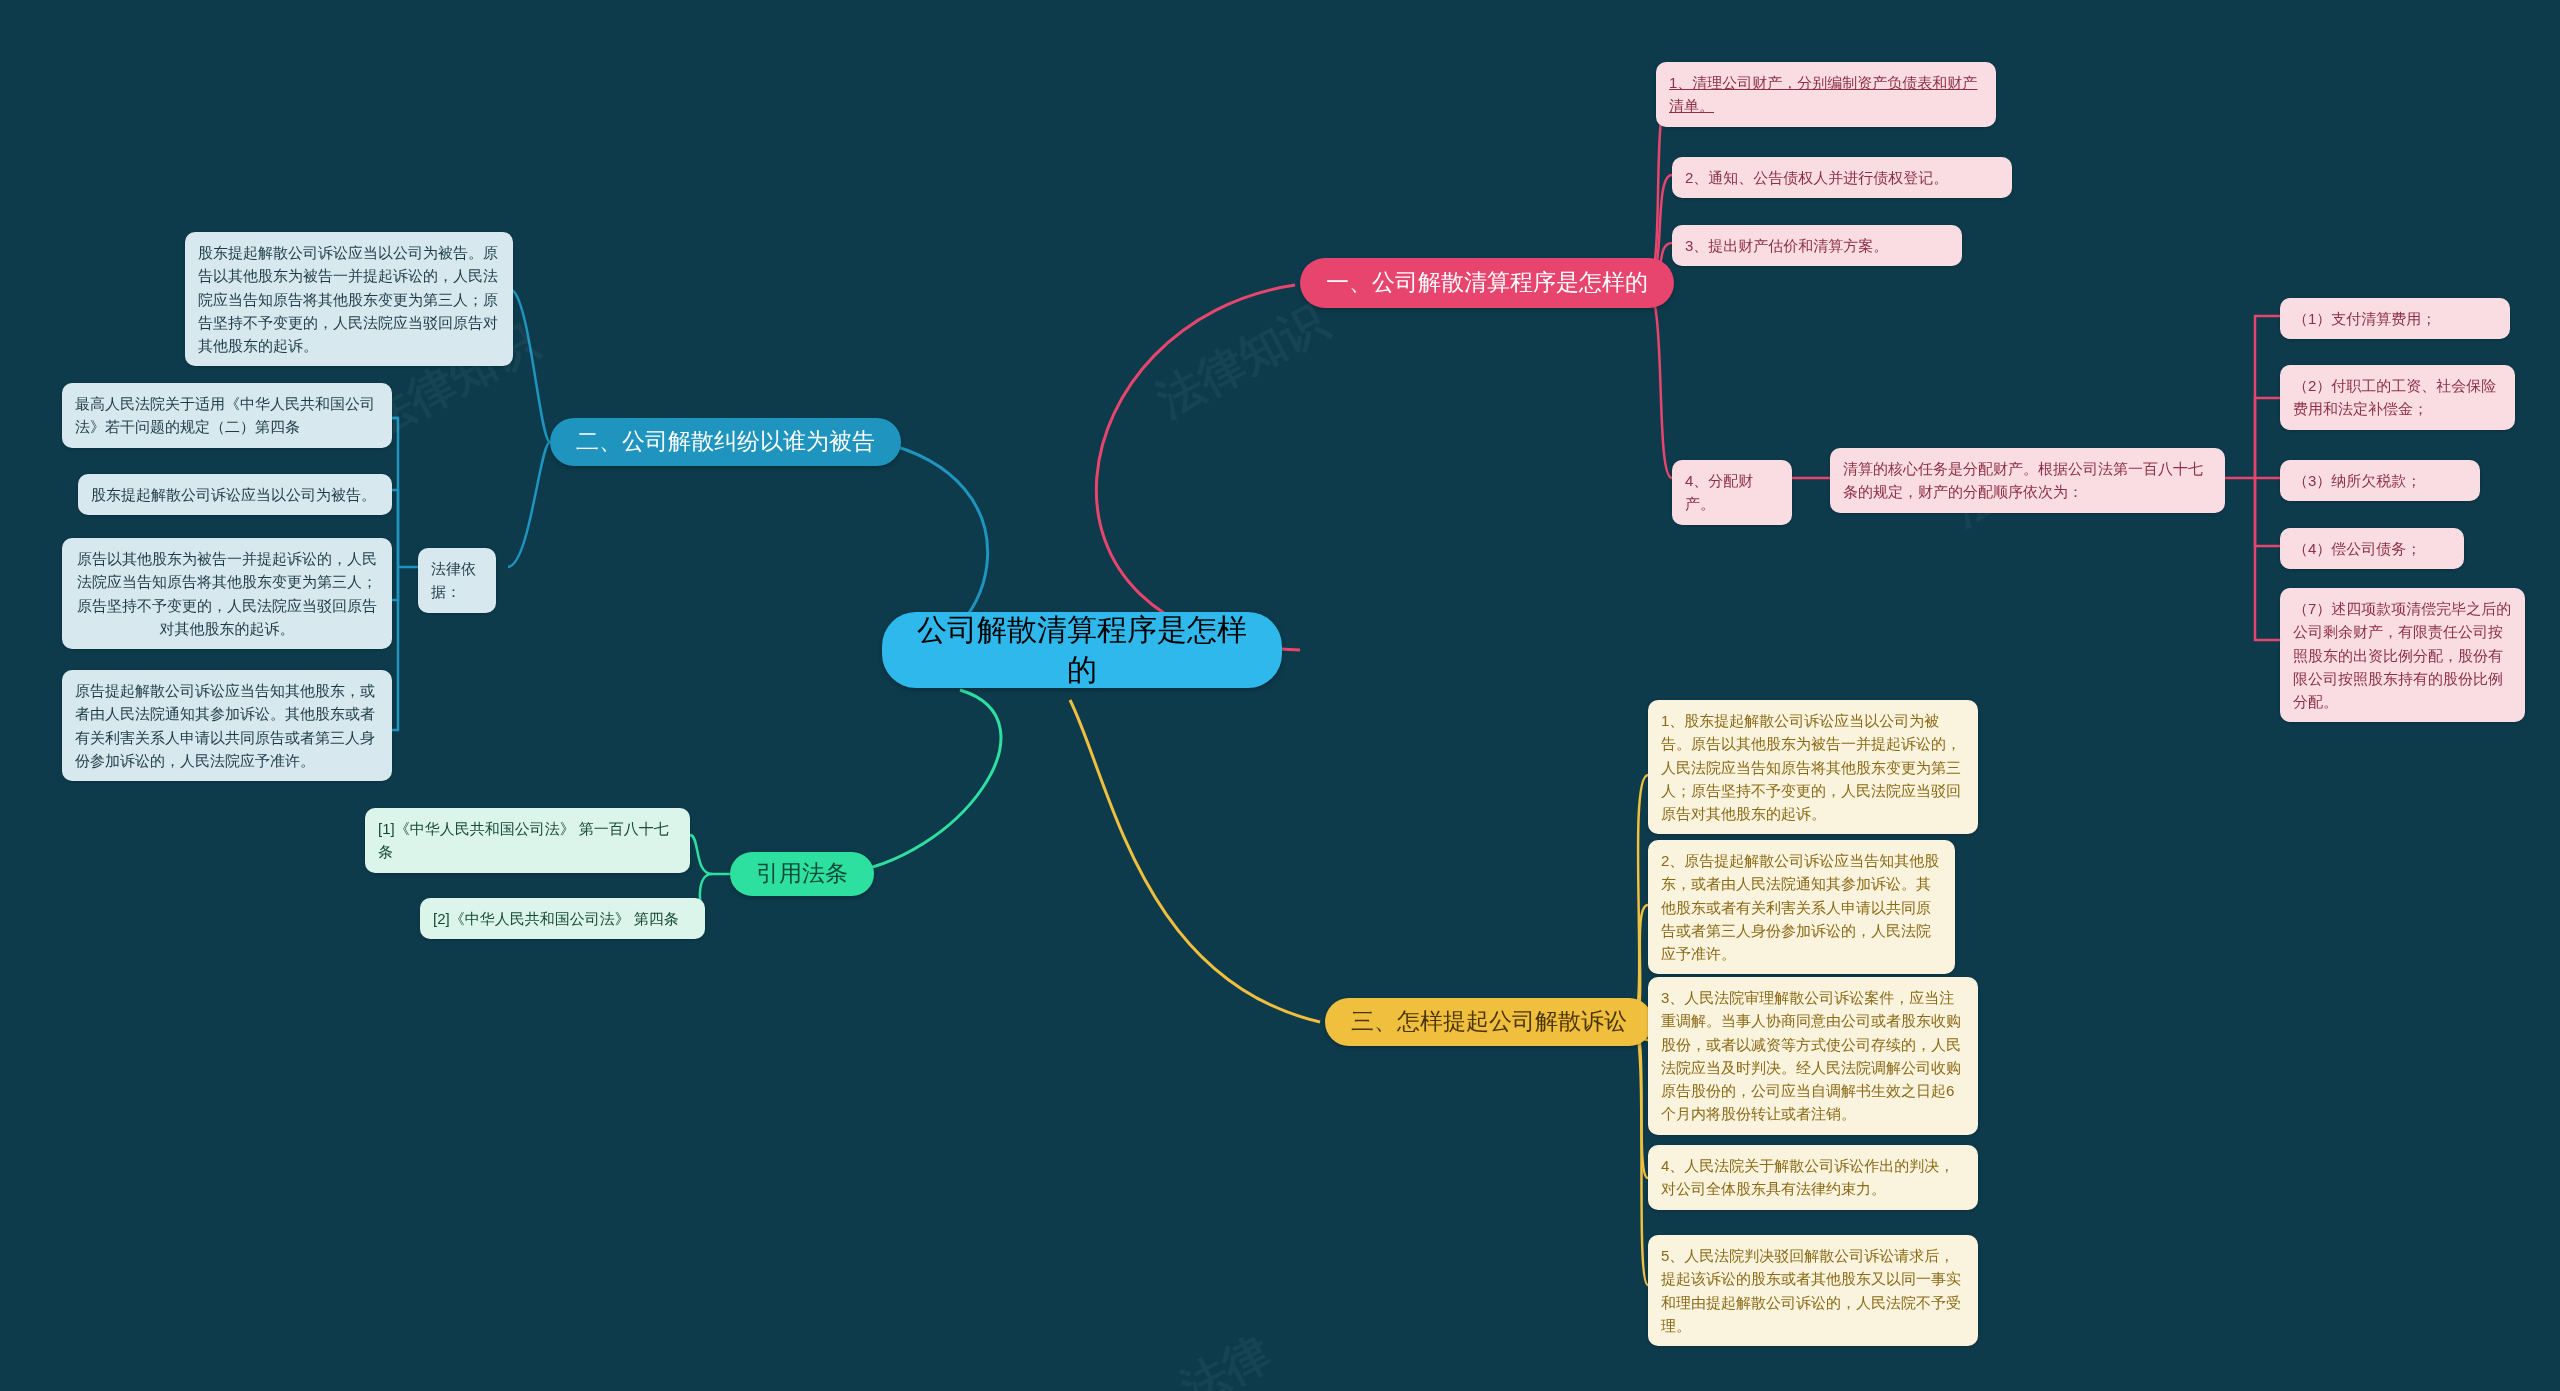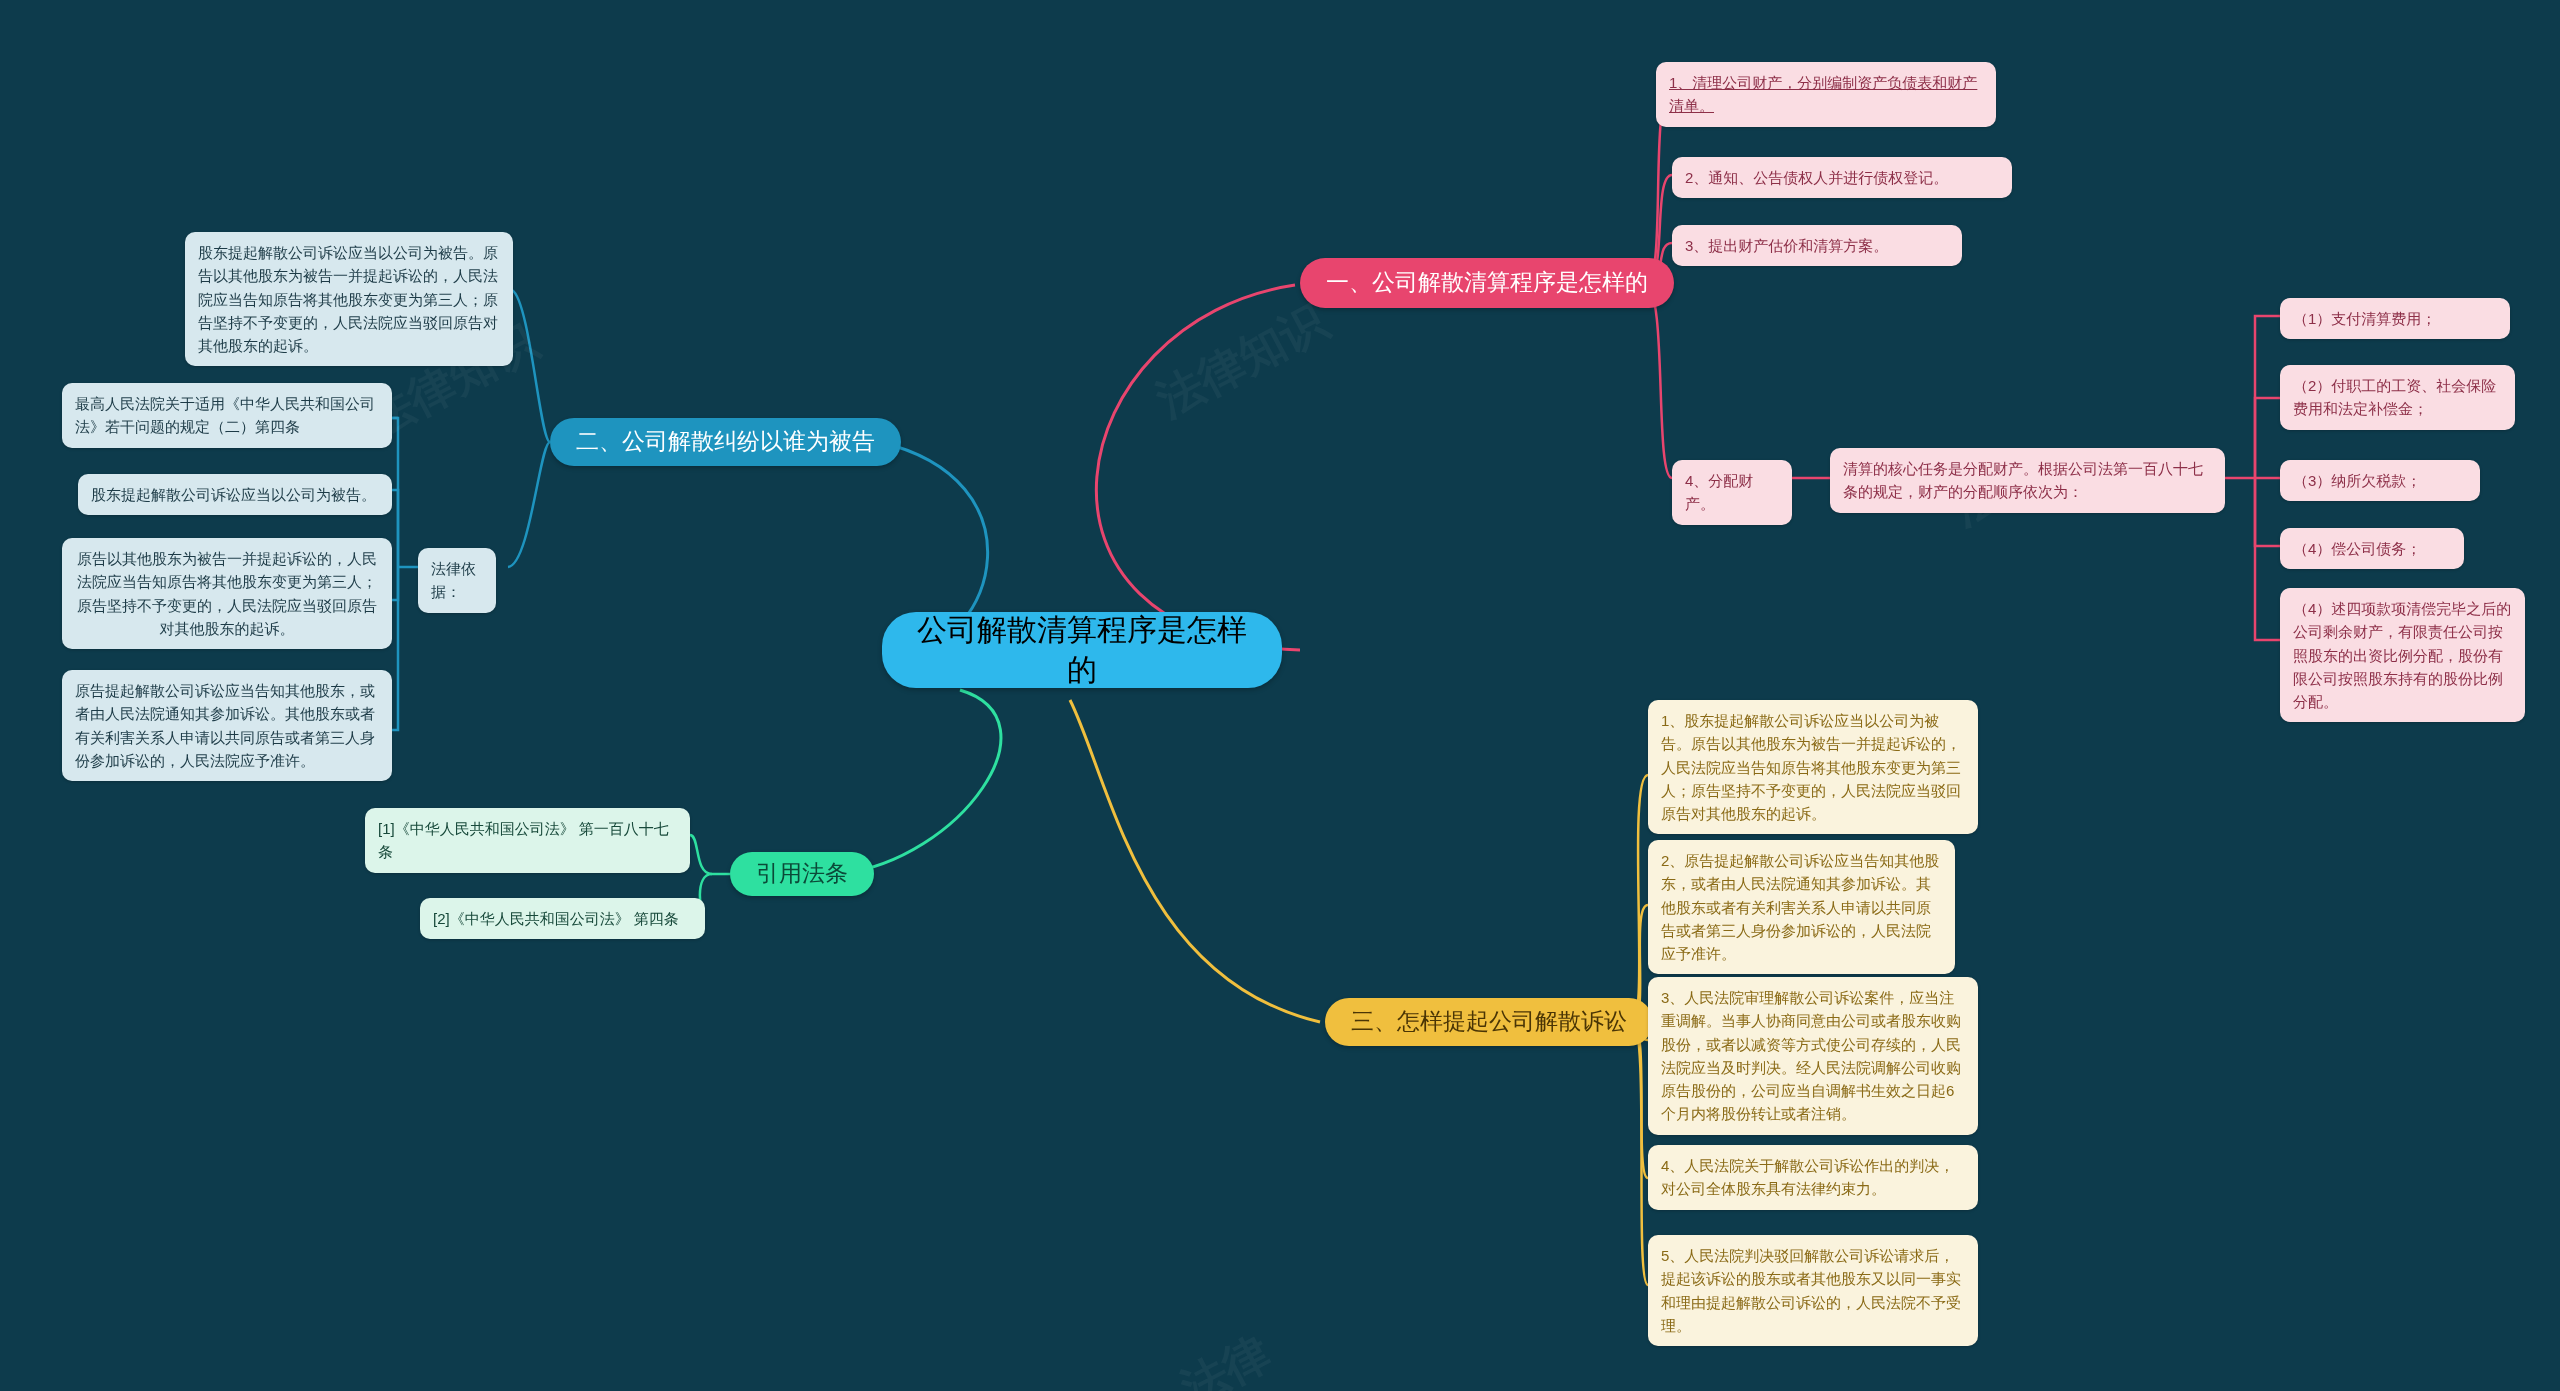--- a/index.html
+++ b/index.html
@@ -145,21 +145,21 @@
   <div class="node leaf pink" style="left:2280px;top:365px;width:235px;">
     <span>（2）付职工的工资、社会保险费用和法定补偿金；</span>
   </div>
   <div class="node leaf pink" style="left:2280px;top:460px;width:200px;">
     <span>（3）纳所欠税款；</span>
   </div>
   <div class="node leaf pink" style="left:2280px;top:528px;width:184px;">
     <span>（4）偿公司债务；</span>
   </div>
   <div class="node leaf pink" style="left:2280px;top:588px;width:245px;">
-    <span>（4）述四项款项清偿完毕之后的公司剩余财产，有限责任公司按照股东的出资比例分配，股份有限公司按照股东持有的股份比例分配。</span>
+    <span>（7）述四项款项清偿完毕之后的公司剩余财产，有限责任公司按照股东的出资比例分配，股份有限公司按照股东持有的股份比例分配。</span>
   </div>
 
   <div class="node branch blue" style="left:550px;top:418px;height:48px;">
     <span>二、公司解散纠纷以谁为被告</span>
   </div>
 
   <div class="node leaf blue" style="left:185px;top:232px;width:328px;">
     <span>股东提起解散公司诉讼应当以公司为被告。原告以其他股东为被告一并提起诉讼的，人民法院应当告知原告将其他股东变更为第三人；原告坚持不予变更的，人民法院应当驳回原告对其他股东的起诉。</span>
   </div>
 

